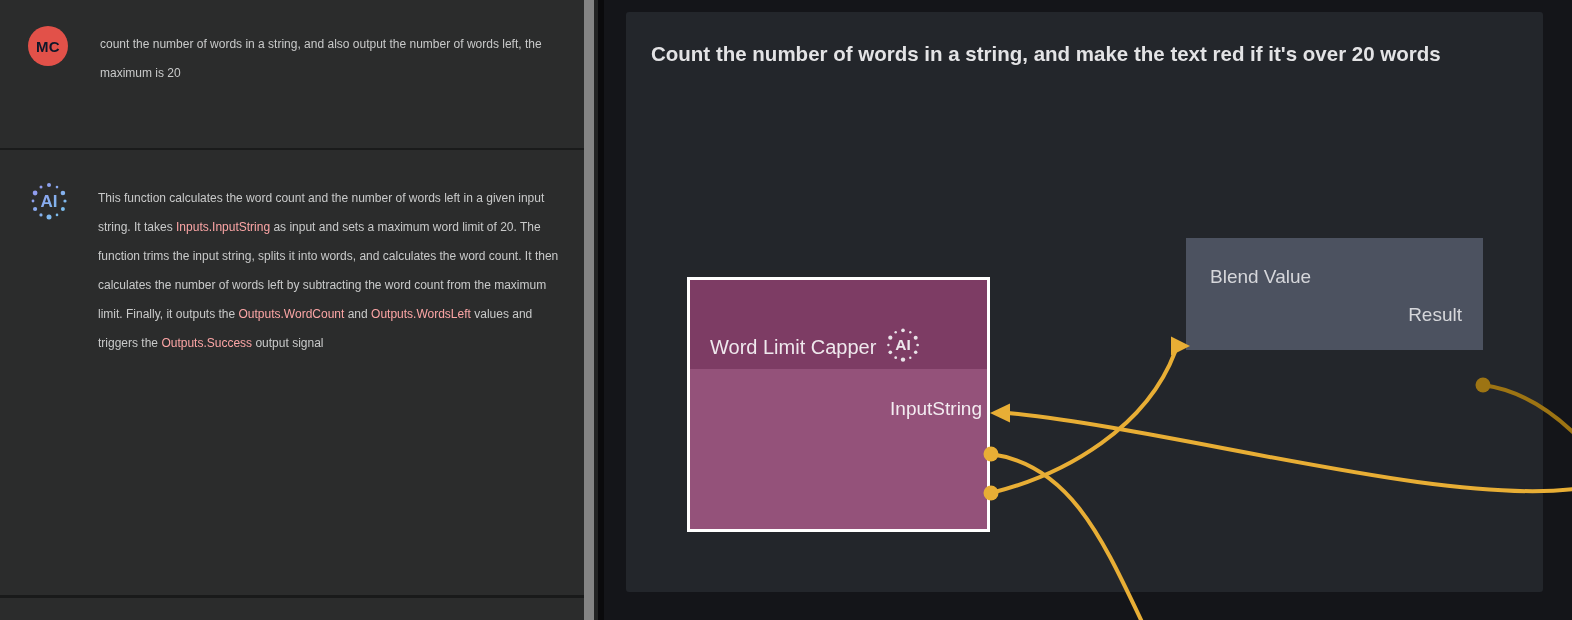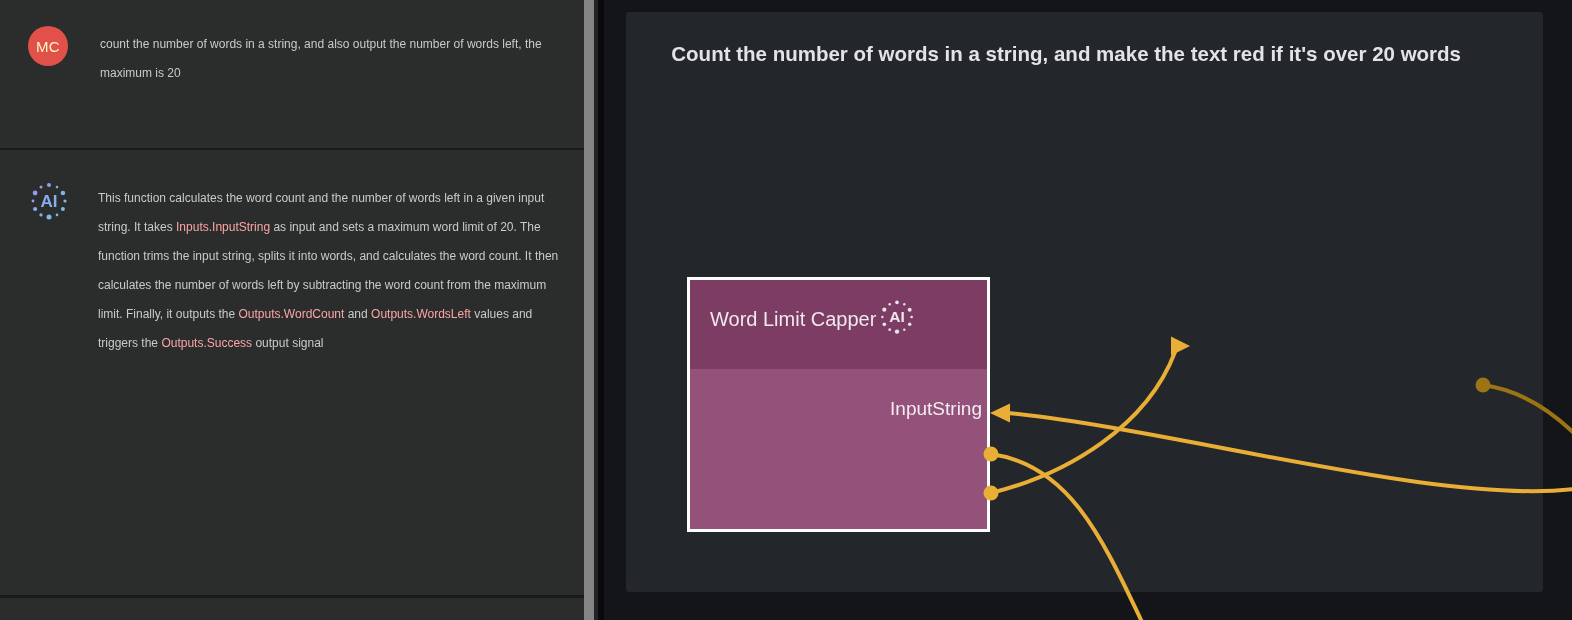--- a/index.html
+++ b/index.html
@@ -13,59 +13,58 @@
   .chat-panel {
     position:absolute; left:0; top:0; width:598px; height:620px;
     background:#2b2c2c;
   }
   .chat-section { position:relative; width:100%; display:flex; }
   .chat-section.user { height:150px; border-bottom:2px solid #1a1b1b; padding:26px 40px 0 28px; gap:32px; }
   .chat-section.ai   { height:448px; border-bottom:3px solid #191a1a; padding:30px 36px 0 26px; gap:26px; }
   .chat-section.next { height:17px; }
   .avatar {
     flex:0 0 40px; width:40px; height:40px; border-radius:50%;
-    background:#e25149; color:#fef9c3; font-weight:normal; font-size:15px;
+    background:#e25149; color:#0f172a; font-weight:bold; font-size:15px;
     display:flex; align-items:center; justify-content:center; letter-spacing:.3px;
   }
   .ai-avatar { flex:0 0 46px; width:46px; height:46px; margin-top:-2px; }
   .msg-text {
     font-size:12px; line-height:29px; color:#c9caca; width:462px; margin-top:4px;
   }
   .msg-text .hl { color:#fca5a5; }
   .chat-scrollbar-track {
     position:absolute; right:0; top:0; width:4px; height:620px; background:#222323;
   }
   .chat-scrollbar {
     position:absolute; right:4px; top:0; width:10px; height:620px; background:#848484;
   }
 
   
   .editor-region {
     position:absolute; left:598px; top:0; width:974px; height:620px;
     background:#141519;
-    text-align:right;
   }
   .region-separator { position:absolute; left:0; top:0; width:6px; height:620px; background:#0a0a0c; }
   .canvas {
     position:absolute; left:28px; top:12px; width:917px; height:580px;
     background:#23262b; border-radius:3px; z-index:1;
   }
   .canvas-title {
     position:absolute; left:25px; top:24px; width:810px;
     font-size:20.5px; font-weight:bold; line-height:35px; color:#e3e3e5;
   }
 
   
   .node { position:absolute; z-index:3; }
   .node-function {
     left:89px; top:277px; width:303px; height:255px;
     border:3px solid #ffffff; background:#94527a;
   }
   .nf-header { height:89px; background:#7d3c64; padding:20px 14px 0 20px; }
-  .nf-title-row { display:flex; align-items:center; gap:0; }
+  .nf-title-row { display:flex; align-items:center; gap:6px;margin-top:28px; }
   .nf-title { font-size:20px; color:#efe8ed; white-space:nowrap; }
   .nf-ai-badge { width:42px; height:42px; flex:0 0 42px; margin-top:-4px; }
   .nf-subtitle { font-size:19px; color:#c18fae; margin-top:3px; }
   .nf-body { padding-top:20px; }
   .port-row { height:40px; display:flex; align-items:center; }
   .port-row.out { justify-content:flex-end; padding-right:5px; }
   .port-label { font-size:19px; color:#f3ecf1; white-space:nowrap; }
 
   .node-colorblend { left:588px; top:238px; width:297px; height:182px; }
   .cb-header {
@@ -156,20 +155,28 @@
         </div>
       </div>
       <div class="nf-body">
         <div class="port-row out">
           <span class="port-label">InputString</span>
         </div>
       </div>
     </div>
 
     <div class="node node-colorblend">
+      <div class="cb-body">
+        <div class="cb-row in">
+          <span class="cb-label">Blend Value</span>
+        </div>
+        <div class="cb-row out">
+          <span class="cb-label">Result</span>
+        </div>
+      </div>
     </div>
 
     <svg class="wires-svg" viewBox="0 0 974 620">
 
       <path d="M 410 413 C 580 430, 840 505, 976 489" fill="none" stroke="#e8ae35" stroke-width="4" stroke-linecap="round"></path>
       <polygon points="392,413 412,403.5 412,422.5" fill="#e8ae35"></polygon>
 
       <path d="M 393 454 C 472 465, 505 540, 544 622" fill="none" stroke="#e8ae35" stroke-width="4" stroke-linecap="round"></path>
       <circle cx="393" cy="454" r="7.5" fill="#e8ae35"></circle>
 

